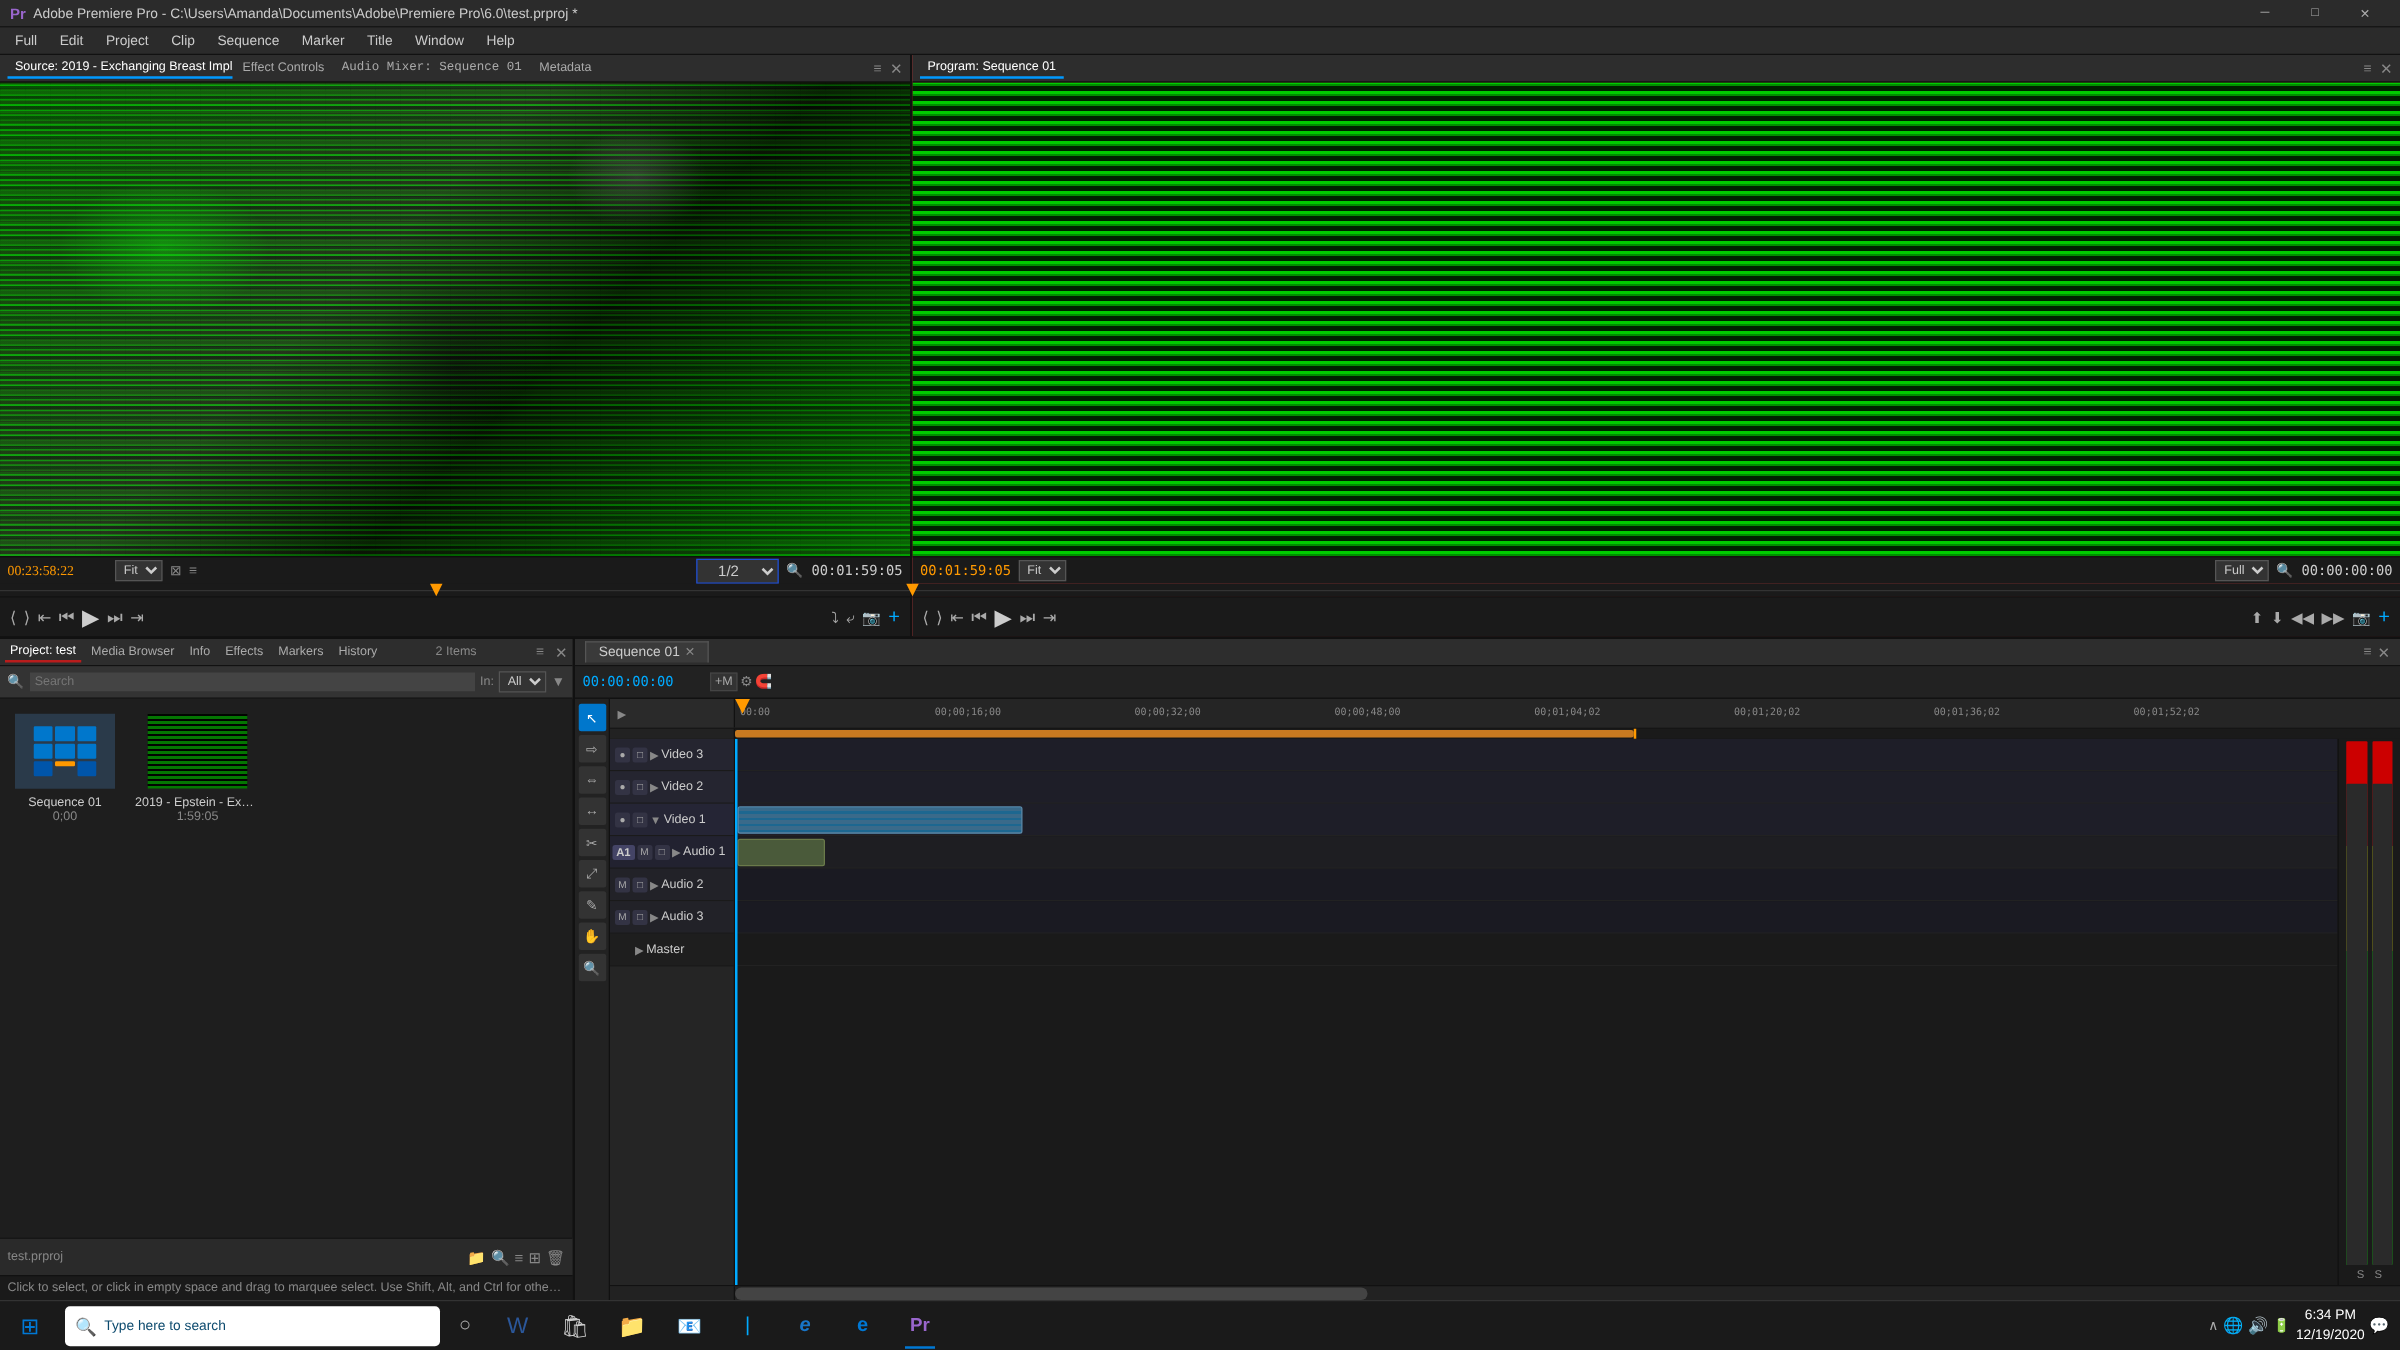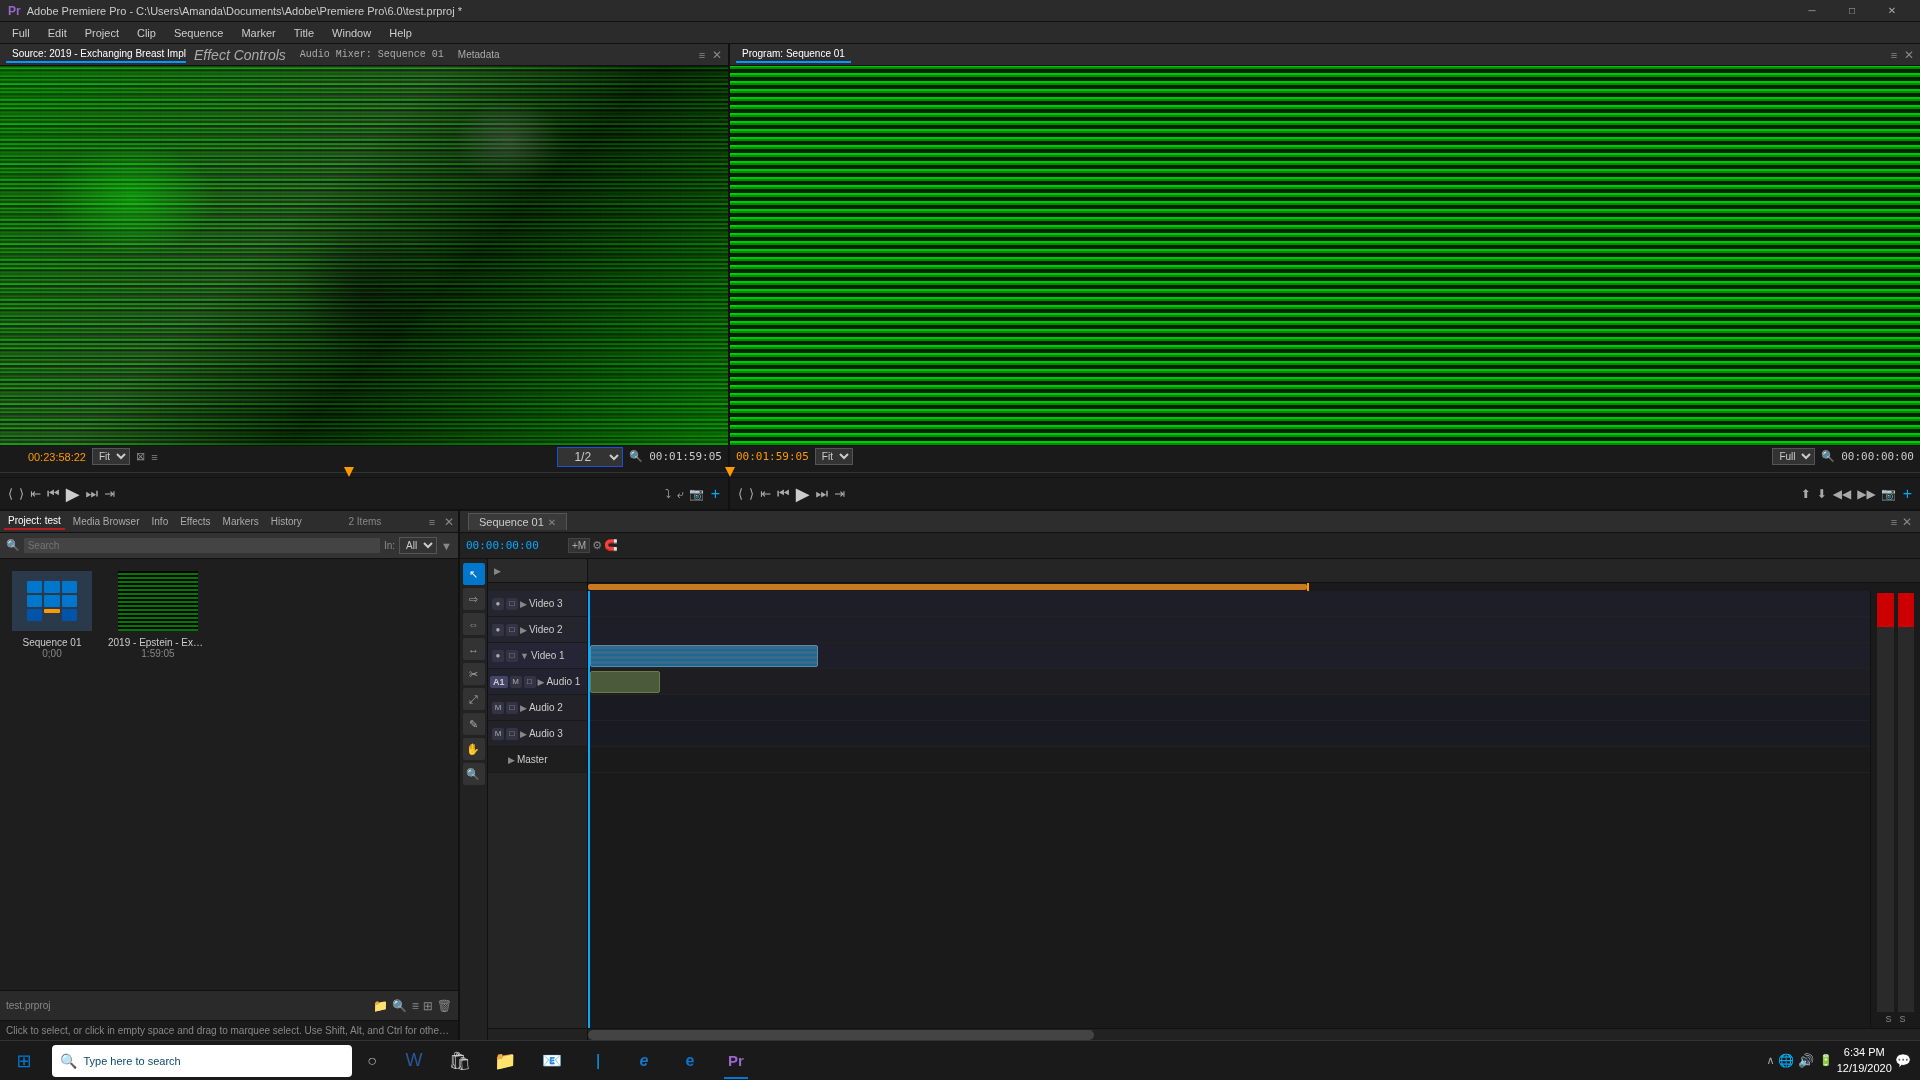--- a/index.html
+++ b/index.html
@@ -127,36 +127,36 @@
 </div>
 
 <div id="main" style="height: calc(1080px - 22px - 22px - 40px); display: flex; flex-direction: column;">
 
   <div style="display: flex; height: 465px;">
 
     <div id="source-panel" style="width: 730px; background: #1e1e1e; border-right: 2px solid #111; display: flex; flex-direction: column;">
 
       <div style="height: 22px; background: #2d2d2d; display: flex; align-items: center; padding: 0 6px; gap: 2px; border-bottom: 1px solid #111;">
         <div class="panel-tab active" style="font-size:10px;color:#fff;padding:2px 6px;border-bottom:2px solid #0099ff;white-space:nowrap;overflow:hidden;max-width:180px;">Source: 2019 - Exchanging Breast Implants.mp4</div>
-        <div class="panel-tab" style="font-size:14px;color:#aaa;padding:2px 6px;font-style:italic;">Effect Controls</div>
+        <div class="panel-tab" style="font-size:10px;color:#aaa;padding:2px 6px;">Effect Controls</div>
         <div class="panel-tab" style="font-size:10px;color:#aaa;padding:2px 6px;font-family:Liberation Mono, monospace;">Audio Mixer: Sequence 01</div>
         <div class="panel-tab" style="font-size:10px;color:#aaa;padding:2px 6px;text-align:center;">Metadata</div>
         <div class="panel-arrow" style="margin-left:auto;">≡</div>
         <div style="color:#888;cursor:pointer;font-size:12px;">✕</div>
       </div>
 
       <div class="video-preview" style="flex:1;background:#000;position:relative;overflow:hidden;">
         <div class="source-video-content" style="position:absolute;inset:0;"></div>
 
         <div style="position:absolute;inset:0;background:repeating-linear-gradient(0deg,rgba(0,255,0,0.15) 0px,rgba(0,255,0,0.15) 1px,transparent 1px,transparent 4px);pointer-events:none;"></div>
         <div style="position:absolute;inset:0;background:linear-gradient(135deg, rgba(0,180,0,0.3) 0%, rgba(100,100,100,0.2) 40%, rgba(0,0,0,0.5) 60%, rgba(0,150,0,0.4) 100%);pointer-events:none;"></div>
       </div>
 
       <div style="height:22px;background:#1a1a1a;display:flex;align-items:center;padding:0 6px;gap:6px;border-top:1px solid #111;">
-        <span class="timecode" style="color:#f90;font-family:Liberation Sans, sans-serif;font-size:11px;text-align:right;">00:23:58:22</span>
+        <span class="timecode" style="color:#f90;font-family:Liberation Serif, serif;font-size:11px;">00:23:58:22</span>
         <div style="display:flex;align-items:center;gap:2px;">
           <select style="background:#333;border:1px solid #555;color:#ccc;font-size:10px;padding:1px 2px;">
             <option>Fit</option>
           </select>
         </div>
         <div style="color:#888;font-size:11px;cursor:pointer;">⊠</div>
         <div style="color:#888;font-size:11px;cursor:pointer;">≡</div>
         <div style="flex:1;"></div>
         <select style="background:#333;border:1px solid #1d4ed8;color:#ccc;font-size:12px;padding:1px 12px;">
           <option>1/2</option>
@@ -348,20 +348,33 @@
         </div>
 
         <div style="flex:1;display:flex;flex-direction:column;overflow:hidden;">
 
           <div style="display:flex;height:24px;background:#252525;border-bottom:1px solid #111;">
 
             <div style="width:100px;background:#2a2a2a;border-right:1px solid #111;display:flex;align-items:center;padding:0 6px;">
               <span style="font-size:9px;color:#888;">▶</span>
             </div>
 
+            <div style="flex:1;position:relative;background:#252525;overflow:hidden;">
+
+              <div style="position:absolute;left:0;top:0;width:0;height:0;border-left:6px solid transparent;border-right:6px solid transparent;border-top:12px solid #f90;z-index:10;"></div>
+
+              <div style="position:absolute;top:6px;font-size:8px;color:#888;font-family:monospace;left:4px;">00:00</div>
+              <div style="position:absolute;top:6px;font-size:8px;color:#888;font-family:monospace;left:12%;">00;00;16;00</div>
+              <div style="position:absolute;top:6px;font-size:8px;color:#888;font-family:monospace;left:24%;">00;00;32;00</div>
+              <div style="position:absolute;top:6px;font-size:8px;color:#888;font-family:monospace;left:36%;">00;00;48;00</div>
+              <div style="position:absolute;top:6px;font-size:8px;color:#888;font-family:monospace;left:48%;">00;01;04;02</div>
+              <div style="position:absolute;top:6px;font-size:8px;color:#888;font-family:monospace;left:60%;">00;01;20;02</div>
+              <div style="position:absolute;top:6px;font-size:8px;color:#888;font-family:monospace;left:72%;">00;01;36;02</div>
+              <div style="position:absolute;top:6px;font-size:8px;color:#888;font-family:monospace;left:84%;">00;01;52;02</div>
+            </div>
           </div>
 
           <div style="height:8px;background:#1a1a1a;position:relative;display:flex;">
             <div style="width:100px;background:#222;border-right:1px solid #111;"></div>
             <div style="flex:1;position:relative;">
               <div style="position:absolute;left:0;top:1px;width:54%;height:6px;background:#c97a20;border-radius:2px;"></div>
               <div style="position:absolute;left:54%;top:0;width:2px;height:8px;background:#f90;"></div>
             </div>
           </div>
 

